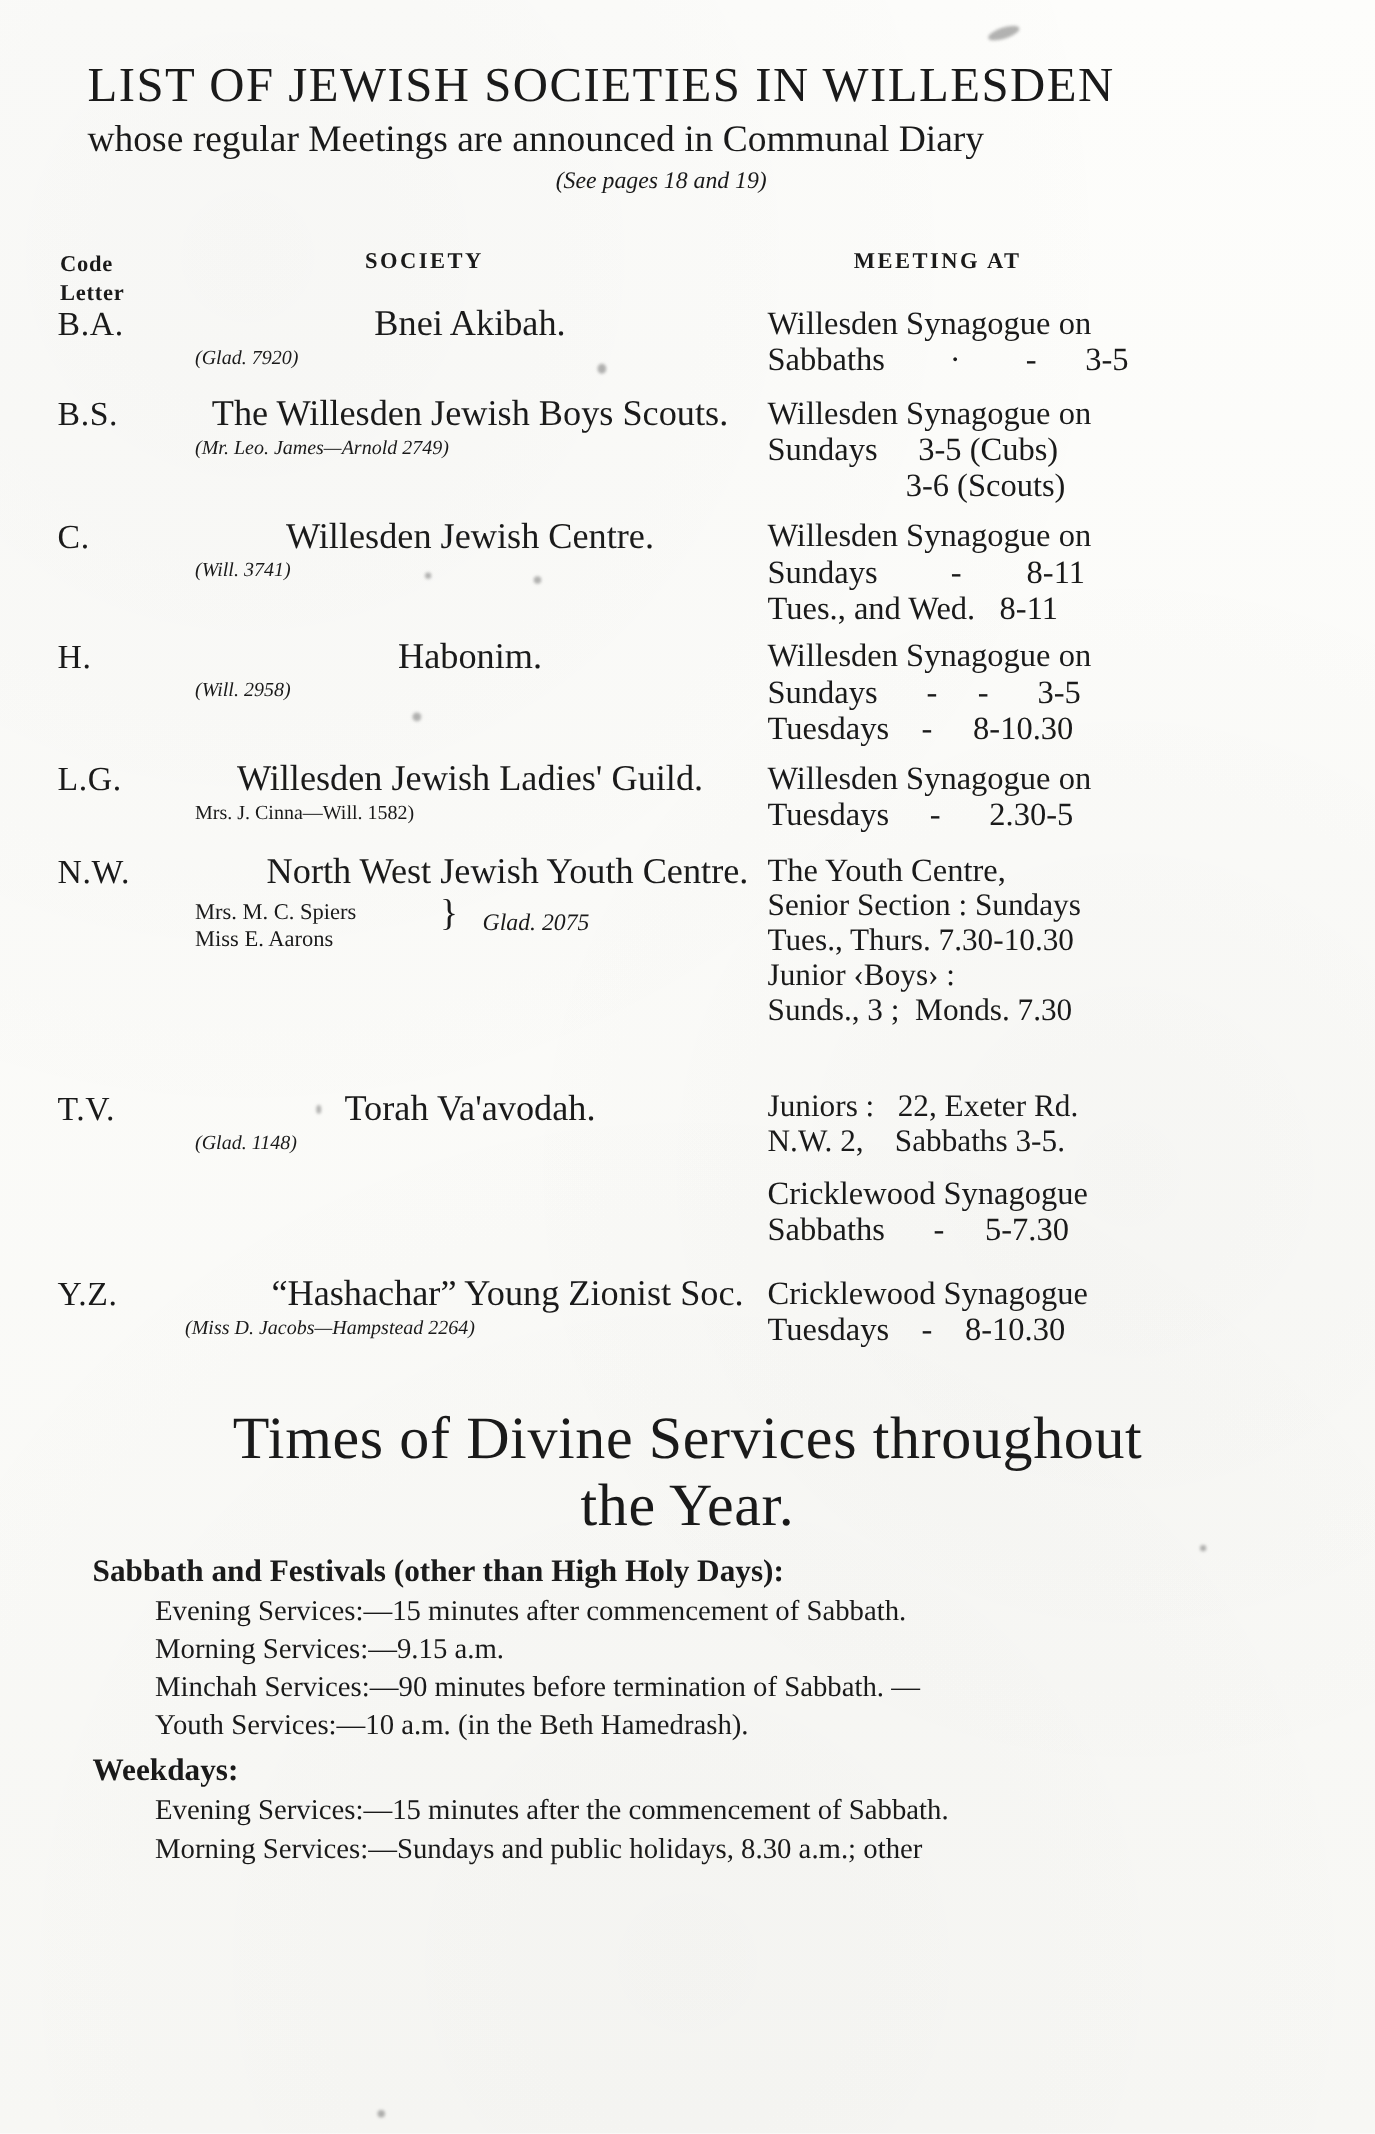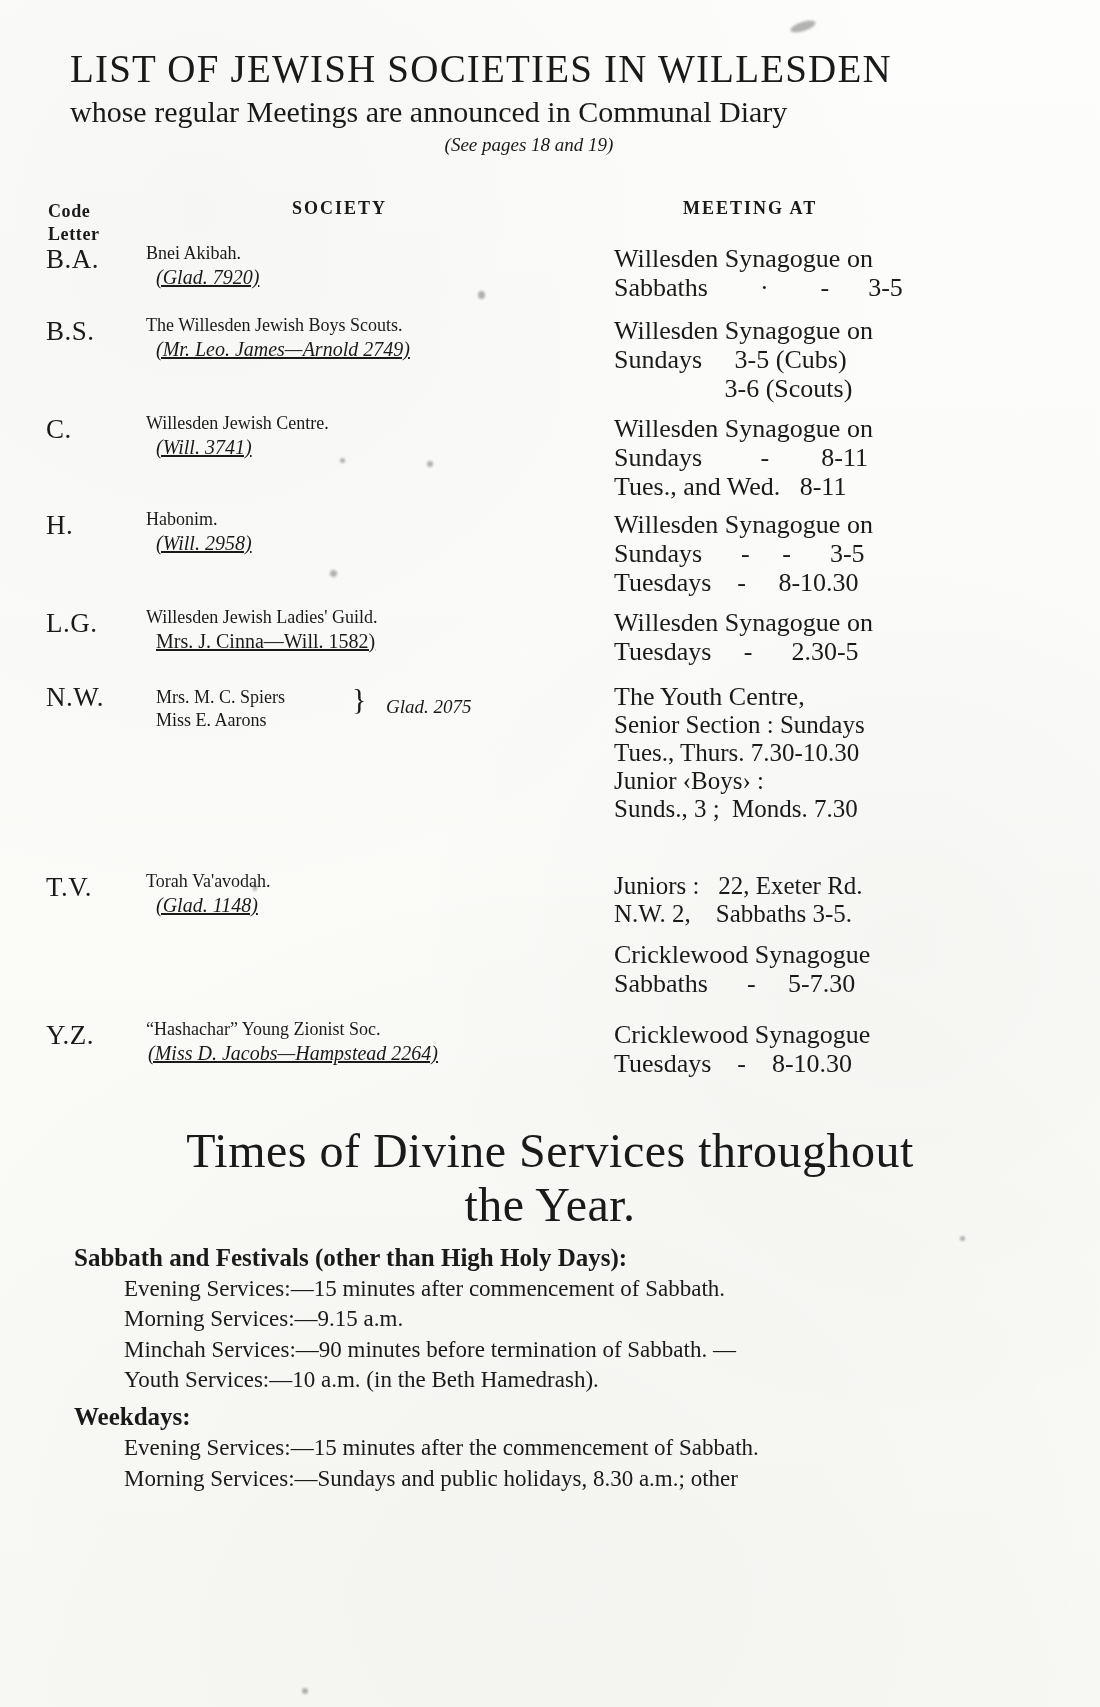--- a/index.html
+++ b/index.html
@@ -74,29 +74,28 @@
   .row { position: relative; display: block; }
   .code {
     position: absolute;
     left: 46px;
     top: 0;
     font-size: 27px;
     letter-spacing: 0.5px;
     white-space: nowrap;
   }
   .name-col { position: absolute; left: 146px; top: 0; width: 460px; }
-  .sname { font-size: 18px; line-height: 1.1; white-space: nowrap; }
+  .sname { font-size: 29px; line-height: 1.1; white-space: nowrap; text-align: center; }
   .scontact {
-    font-size: 20px;
+    font-size: 16px;
     font-style: italic;
     line-height: 1.15;
     margin-top: 2px;
     margin-left: 10px;
     white-space: nowrap;
-    text-decoration: underline;
   }
   .scontact.plain { font-style: normal; }
   .meet-col { position: absolute; left: 614px; top: 0; width: 420px; }
   .mline {
     font-size: 26px;
     line-height: 1.12;
     white-space: pre;
   }
   .mline.small { font-size: 25px; }
 
@@ -243,20 +242,21 @@
       </div>
       <div class="meet-col">
         <div class="mline">Willesden Synagogue on</div>
         <div class="mline">Tuesdays     -      2.30-5</div>
       </div>
     </div>
 
     <div class="row" style="height:190px;">
       <div class="code">N.W.</div>
       <div class="name-col" style="width:520px;">
+        <div class="sname">North West Jewish Youth Centre.</div>
         <div class="officers">
           <div class="off">Mrs. M. C. Spiers</div>
           <div class="off">Miss E. Aarons</div>
           <div class="brace">}</div>
           <div class="offphone">Glad. 2075</div>
         </div>
       </div>
       <div class="meet-col">
         <div class="mline">The Youth Centre,</div>
         <div class="mline small">Senior Section : Sundays</div>

